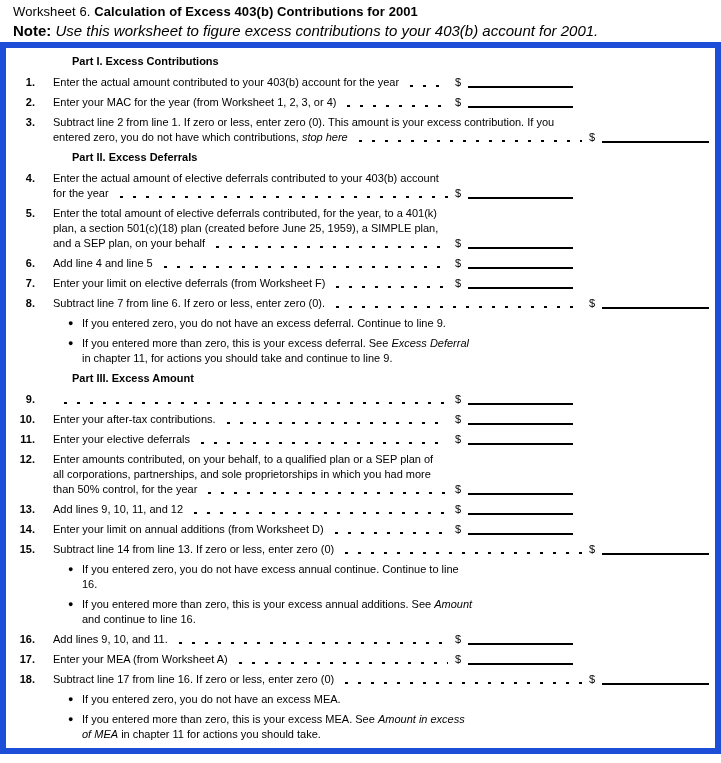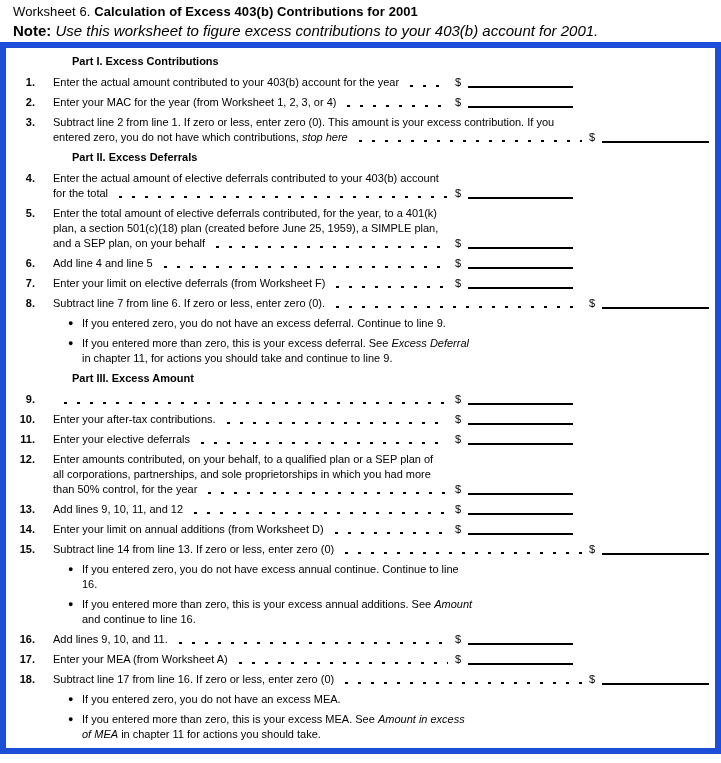--- a/index.html
+++ b/index.html
@@ -101,21 +101,21 @@
       </div>
     </div>
 
     <div class="part">Part II. Excess Deferrals</div>
 
     <div class="prow inner">
       <div class="num">4.</div>
       <div class="content">
         <div class="pline">Enter the actual amount of elective deferrals contributed to your 403(b) account</div>
         <div class="lastline">
-          <span class="tail">for the total</span>
+          <span class="tail">for the year</span>
           <span class="leader"></span>
           <span class="dollar">$</span>
           <span class="rule"></span>
         </div>
       </div>
     </div>
 
     <div class="prow inner">
       <div class="num">5.</div>
       <div class="content">

